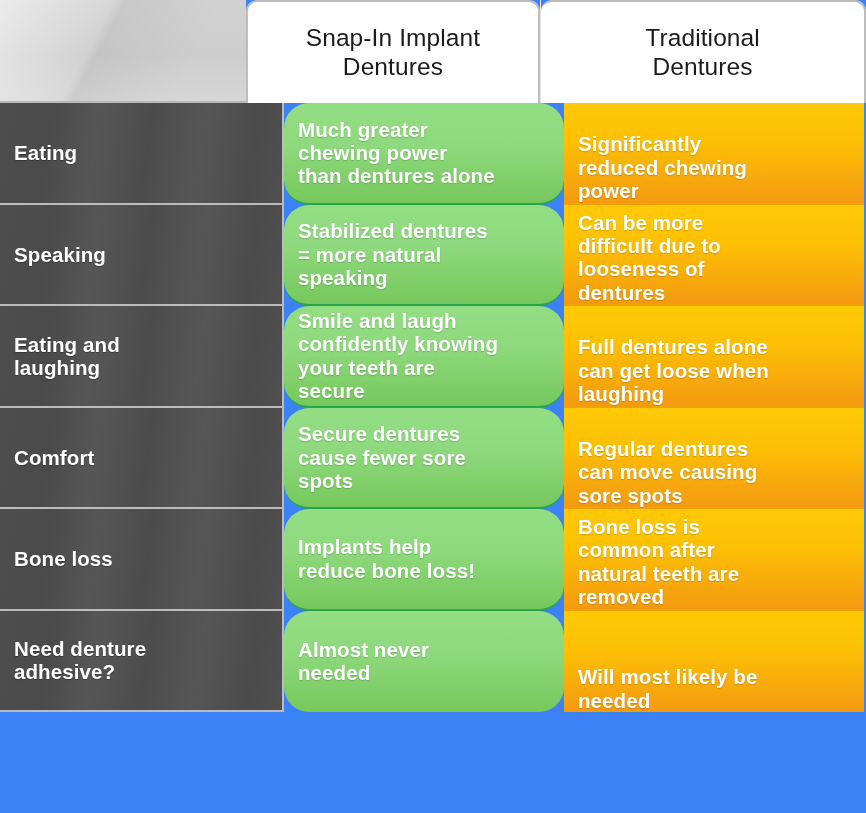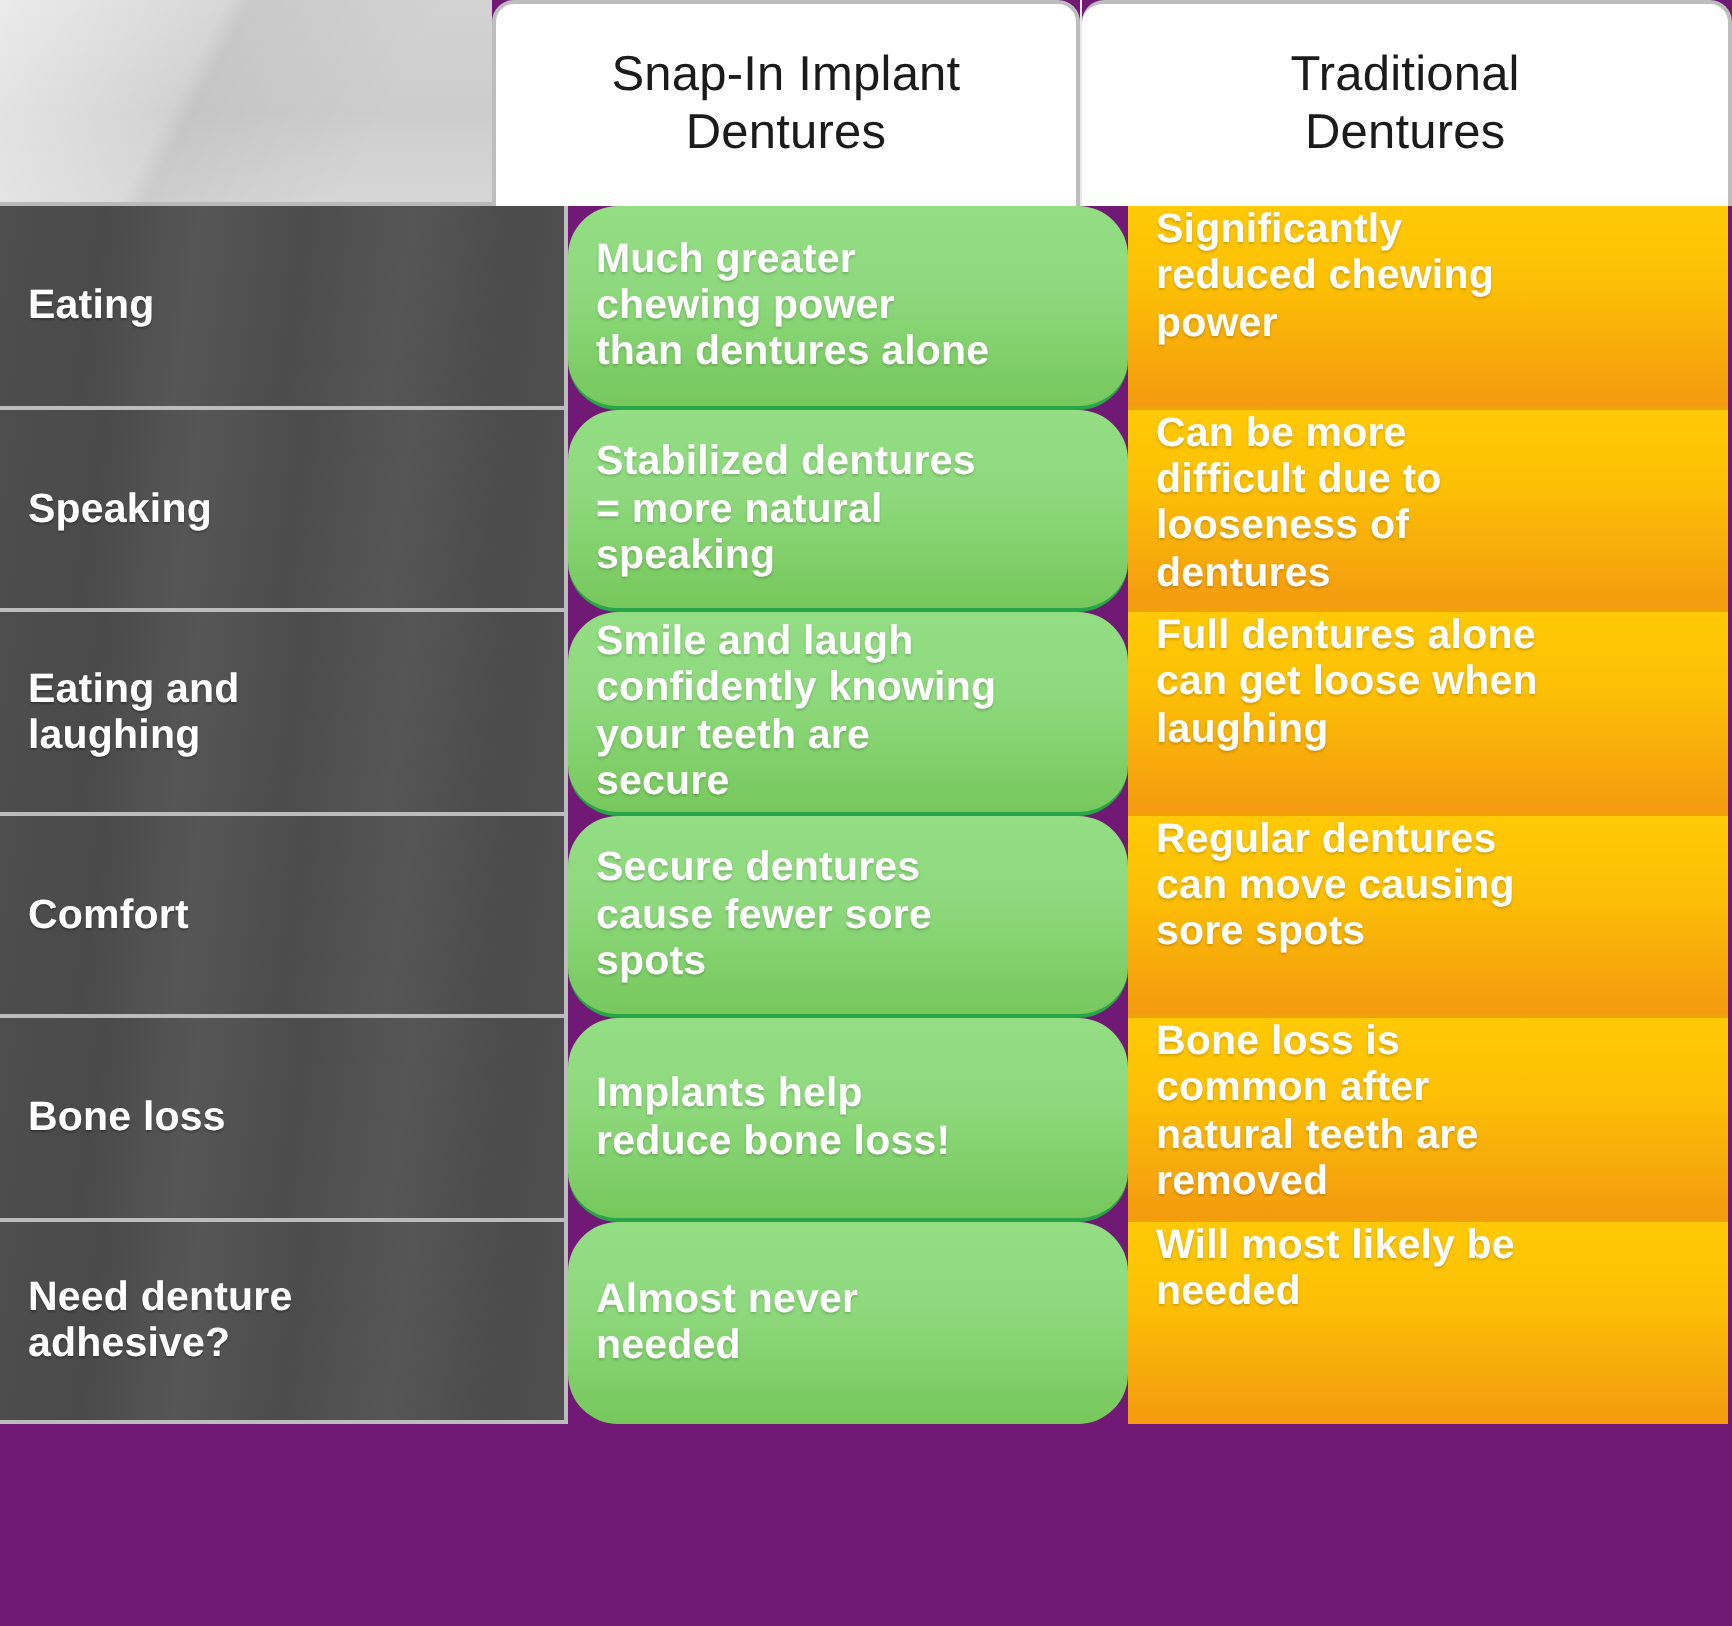--- a/index.html
+++ b/index.html
@@ -10,21 +10,21 @@
   }
   body {
     font-family: "Liberation Sans", sans-serif;
     -webkit-font-smoothing: antialiased;
   }
 
   .comparison-table {
     position: relative;
     width: 866px;
     height: 813px;
-    background: #701a75;
+    background: #3b82f6;
     overflow: hidden;
   }
 
   
   .header-row {
     position: absolute;
     left: 0;
     top: 0;
     width: 866px;
     height: 103px;
@@ -130,21 +130,21 @@
     border-radius: 25px;
   }
 
   
   .cell-orange {
     width: 300px;
     box-sizing: border-box;
     background: linear-gradient(180deg, #ffc907 0%, #fcc005 38%, #f49a10 100%);
     border-bottom: 2px solid #f2a007;
     display: flex;
-    align-items: flex-start;
+    align-items: flex-end;
     padding: 0 10px 0 14px;
   }
 
   .value-text {
     color: #ffffff;
     font-size: 20.5px;
     font-weight: bold;
     line-height: 1.14;
     letter-spacing: 0.1px;
     white-space: pre-line;

